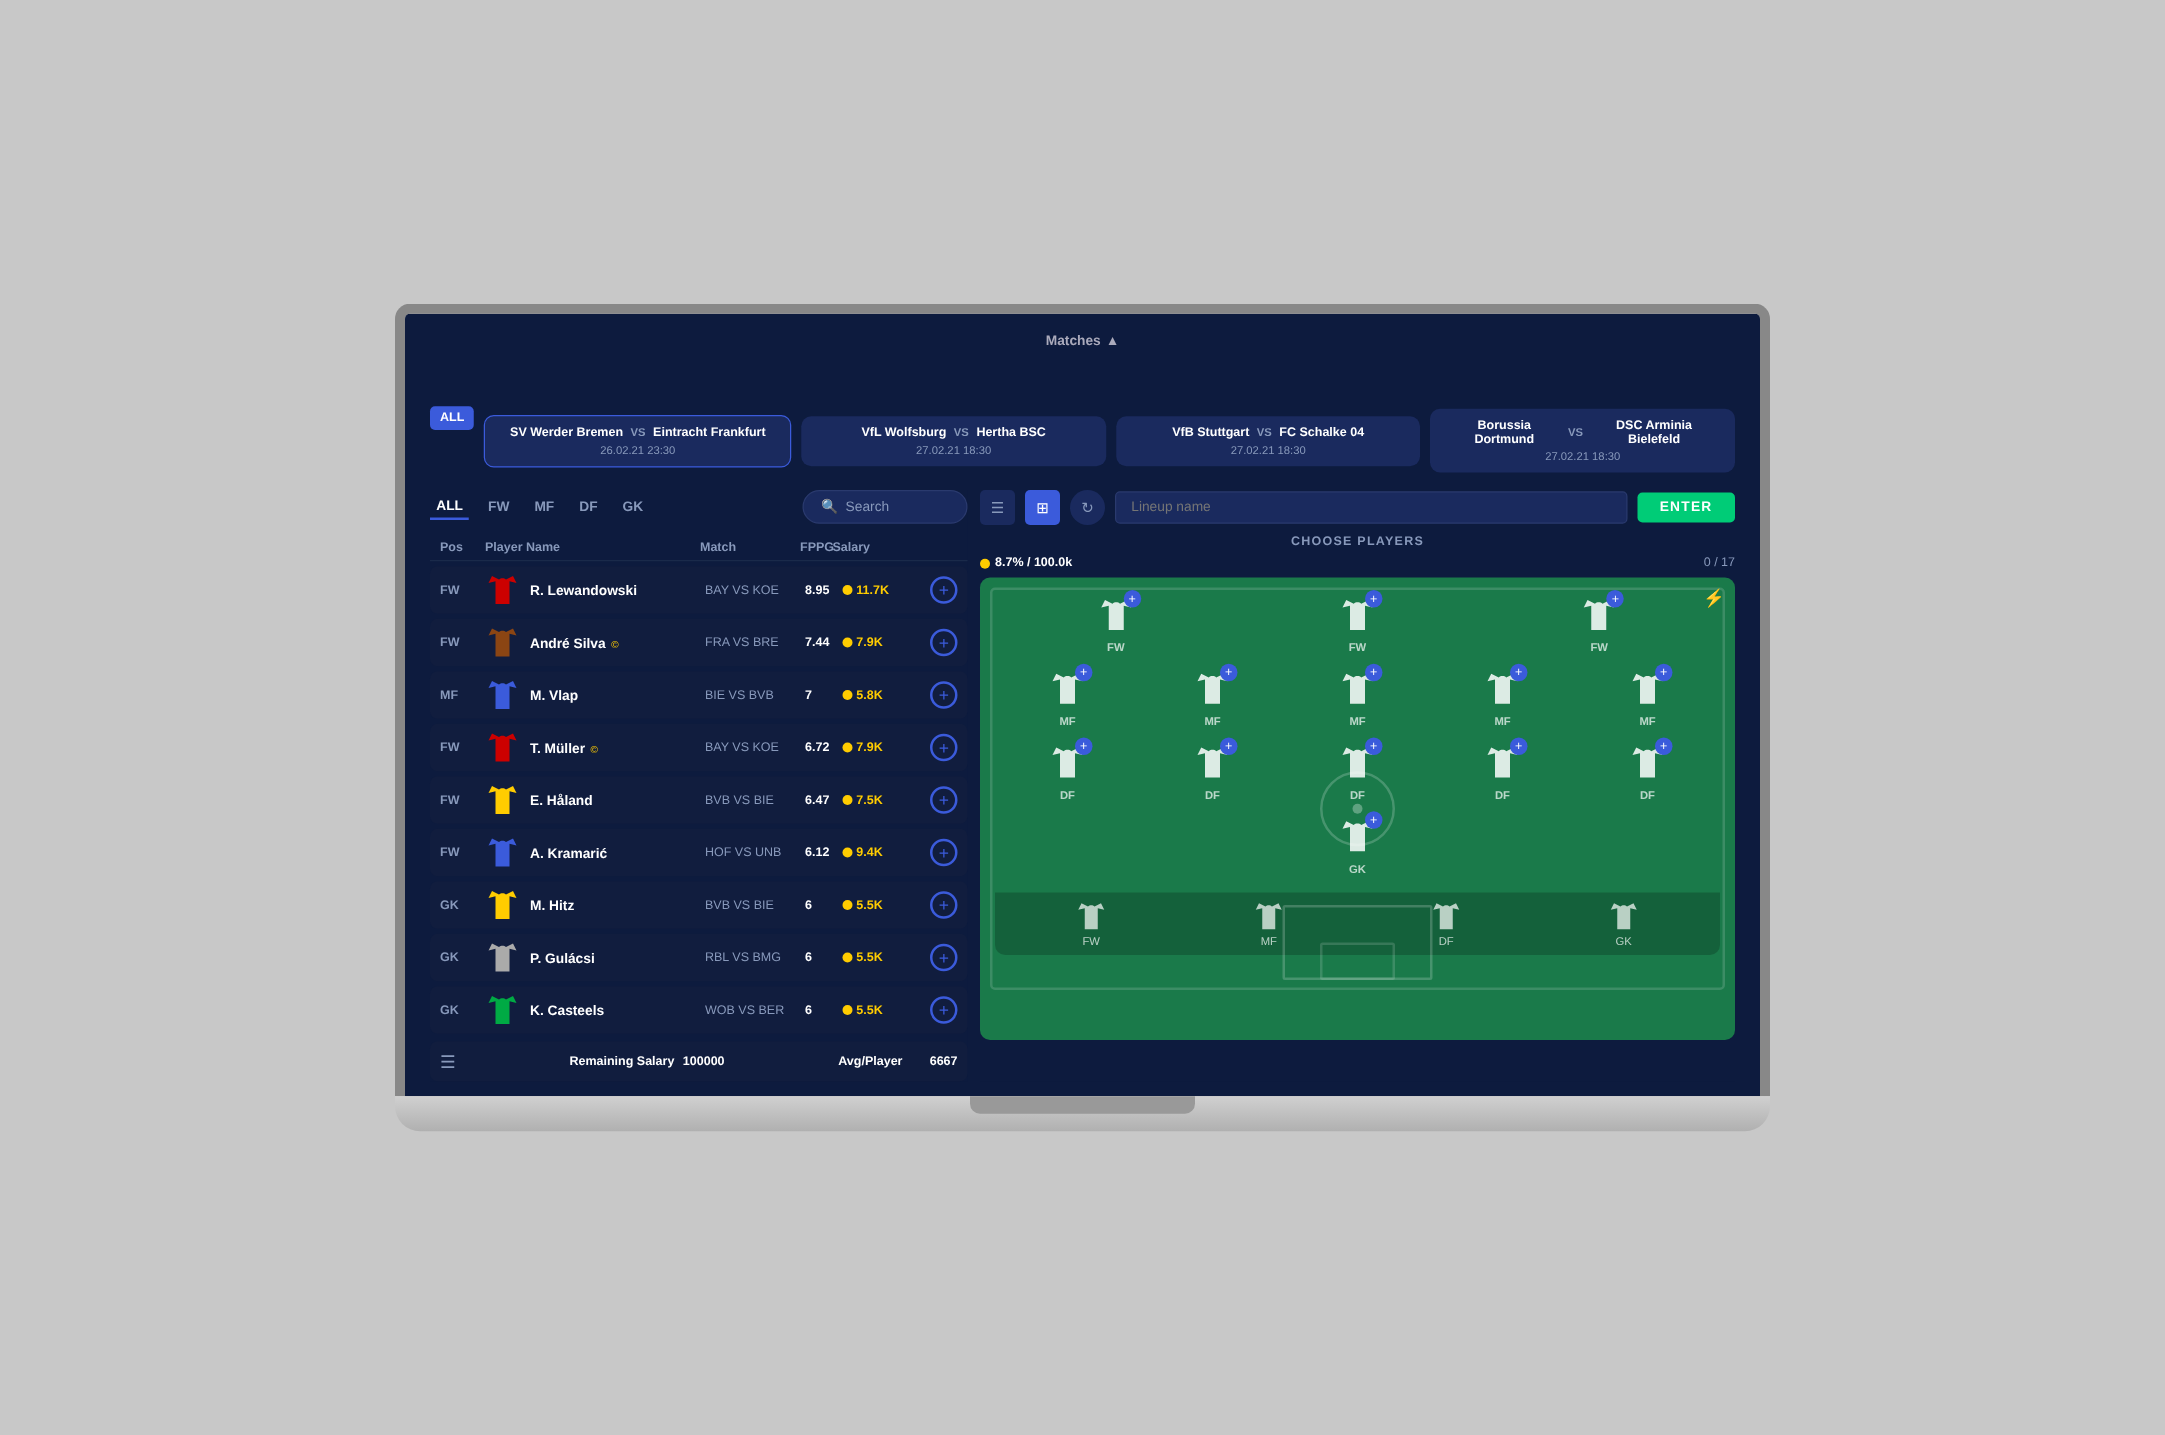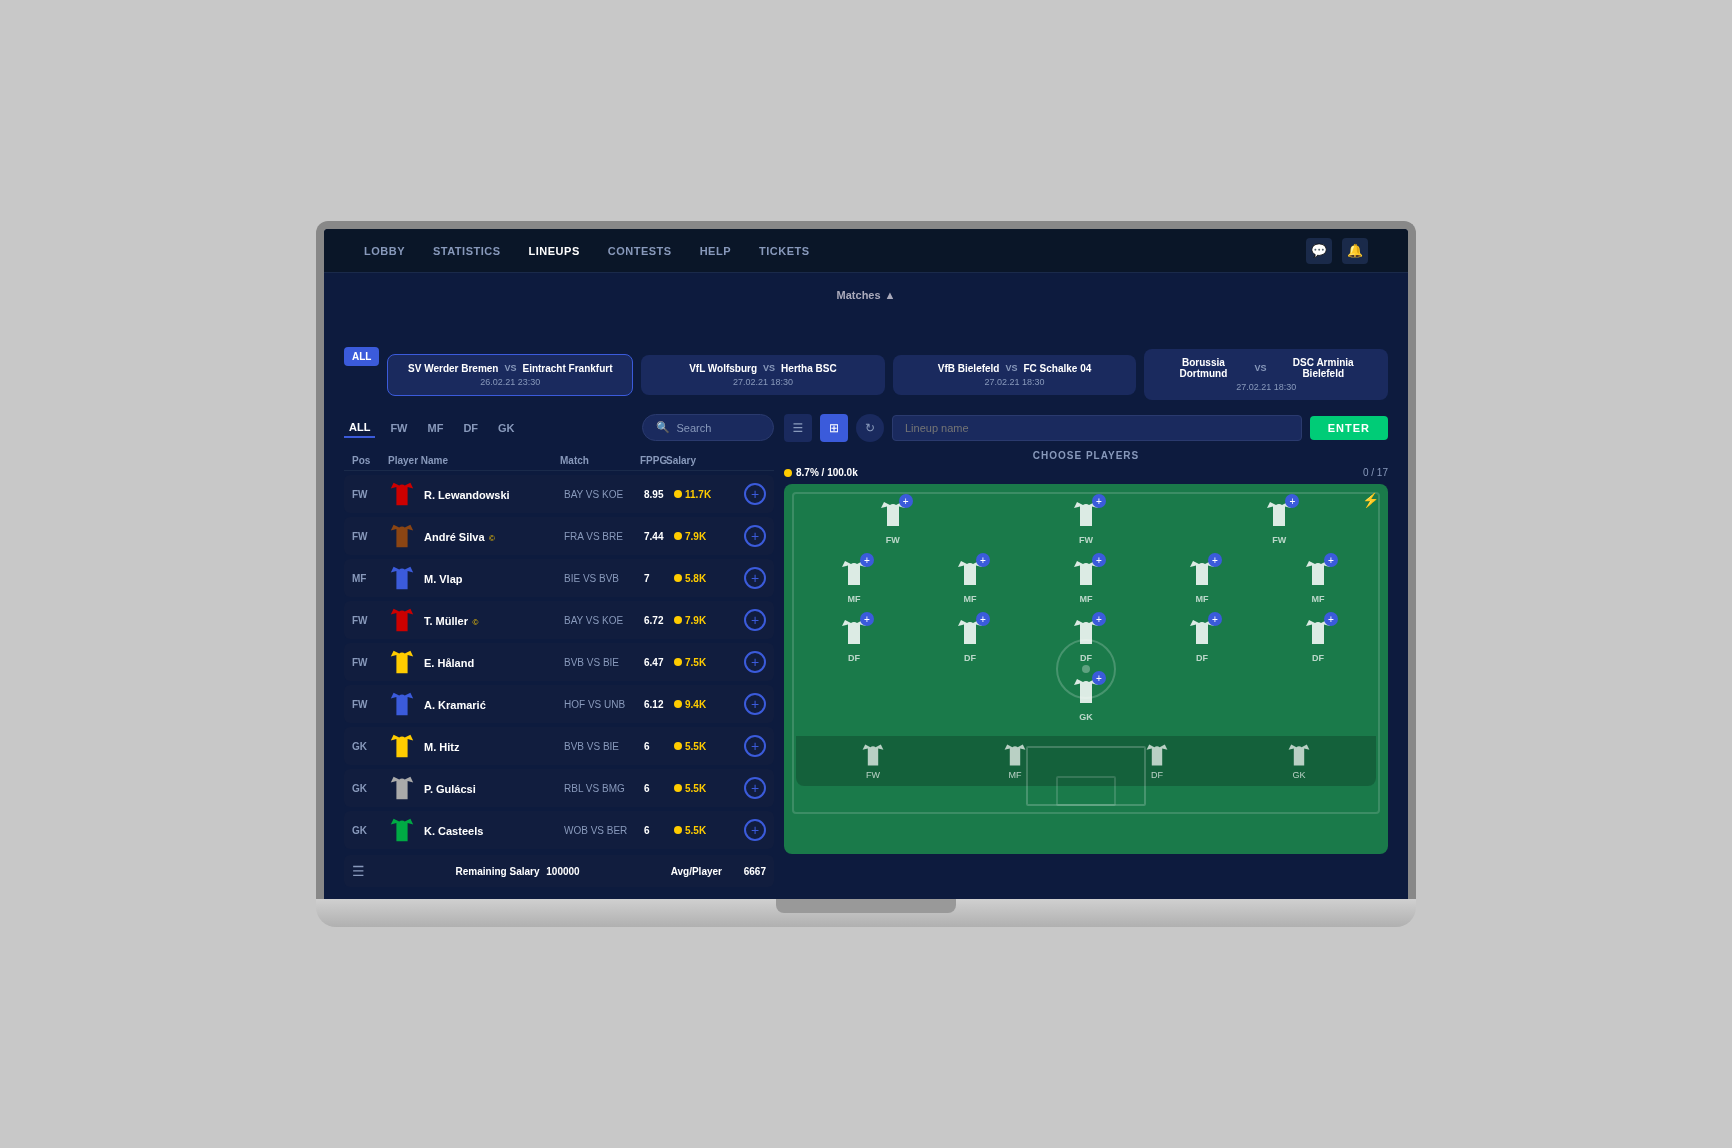--- a/index.html
+++ b/index.html
@@ -541,34 +541,20 @@
       color: #ffcc00;
       font-size: 14px;
     }
   </style>
 </head>
 <body>
 
 <div class="laptop-wrapper">
   <div class="laptop-screen">
 
-    <nav class="nav">
-      <div class="nav-links">
-        <span class="nav-link">LOBBY</span>
-        <span class="nav-link">STATISTICS</span>
-        <span class="nav-link active">LINEUPS</span>
-        <span class="nav-link">CONTESTS</span>
-        <span class="nav-link">HELP</span>
-        <span class="nav-link">TICKETS</span>
-      </div>
-      <div class="nav-icons">
-        <div class="nav-icon-btn">💬</div>
-        <div class="nav-icon-btn">🔔</div>
-      </div>
-    </nav>
 
     <div class="main-content">
 
       <div class="matches-header">
         <span class="matches-title">
           <span>Matches</span> <span>▲</span>
         </span>
       </div>
 
       <div class="matches-row">
@@ -584,21 +570,21 @@
         <div class="match-card">
           <div class="match-teams">
             <span>VfL Wolfsburg</span>
             <span class="match-vs">VS</span>
             <span>Hertha BSC</span>
           </div>
           <div class="match-date">27.02.21 18:30</div>
         </div>
         <div class="match-card">
           <div class="match-teams">
-            <span>VfB Bielefeld</span>
+            <span>VfB Stuttgart</span>
             <span class="match-vs">VS</span>
             <span>FC Schalke 04</span>
           </div>
           <div class="match-date">27.02.21 18:30</div>
         </div>
         <div class="match-card">
           <div class="match-teams">
             <span>Borussia Dortmund</span>
             <span class="match-vs">VS</span>
             <span>DSC Arminia Bielefeld</span>

